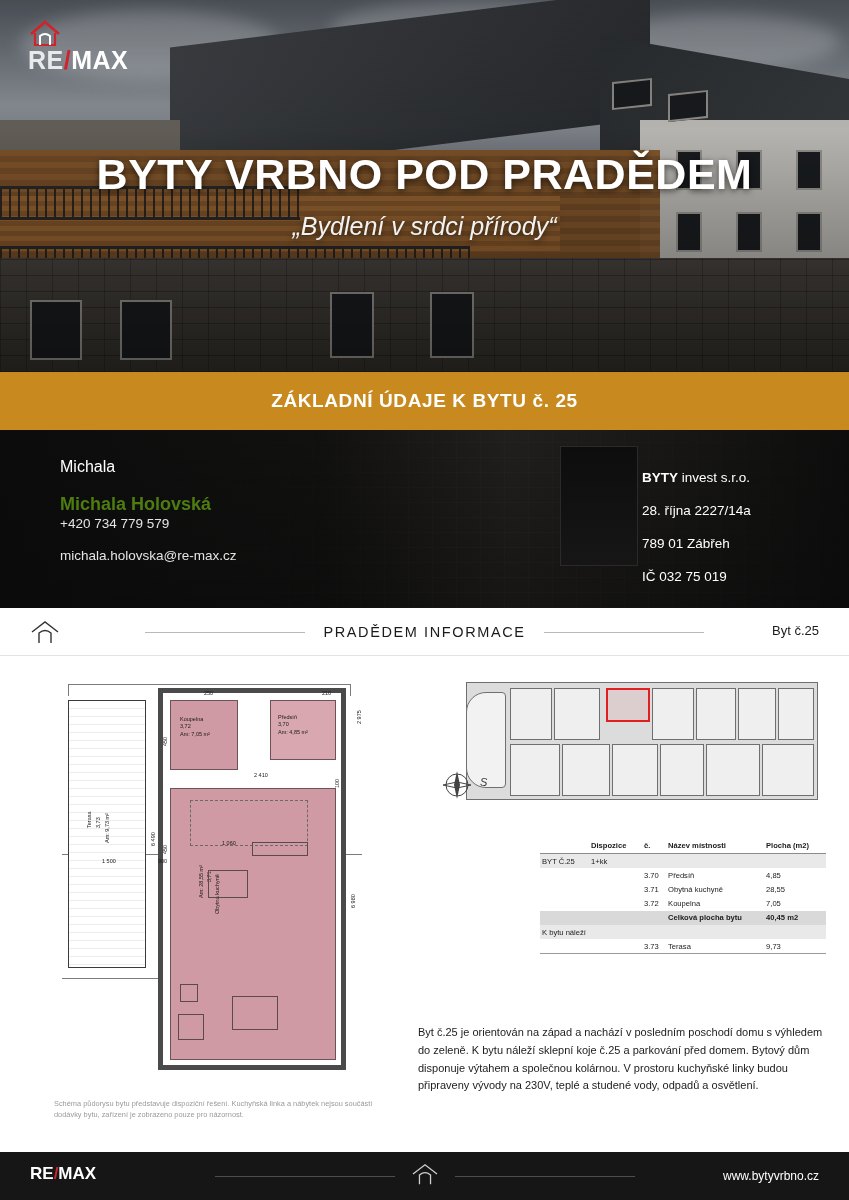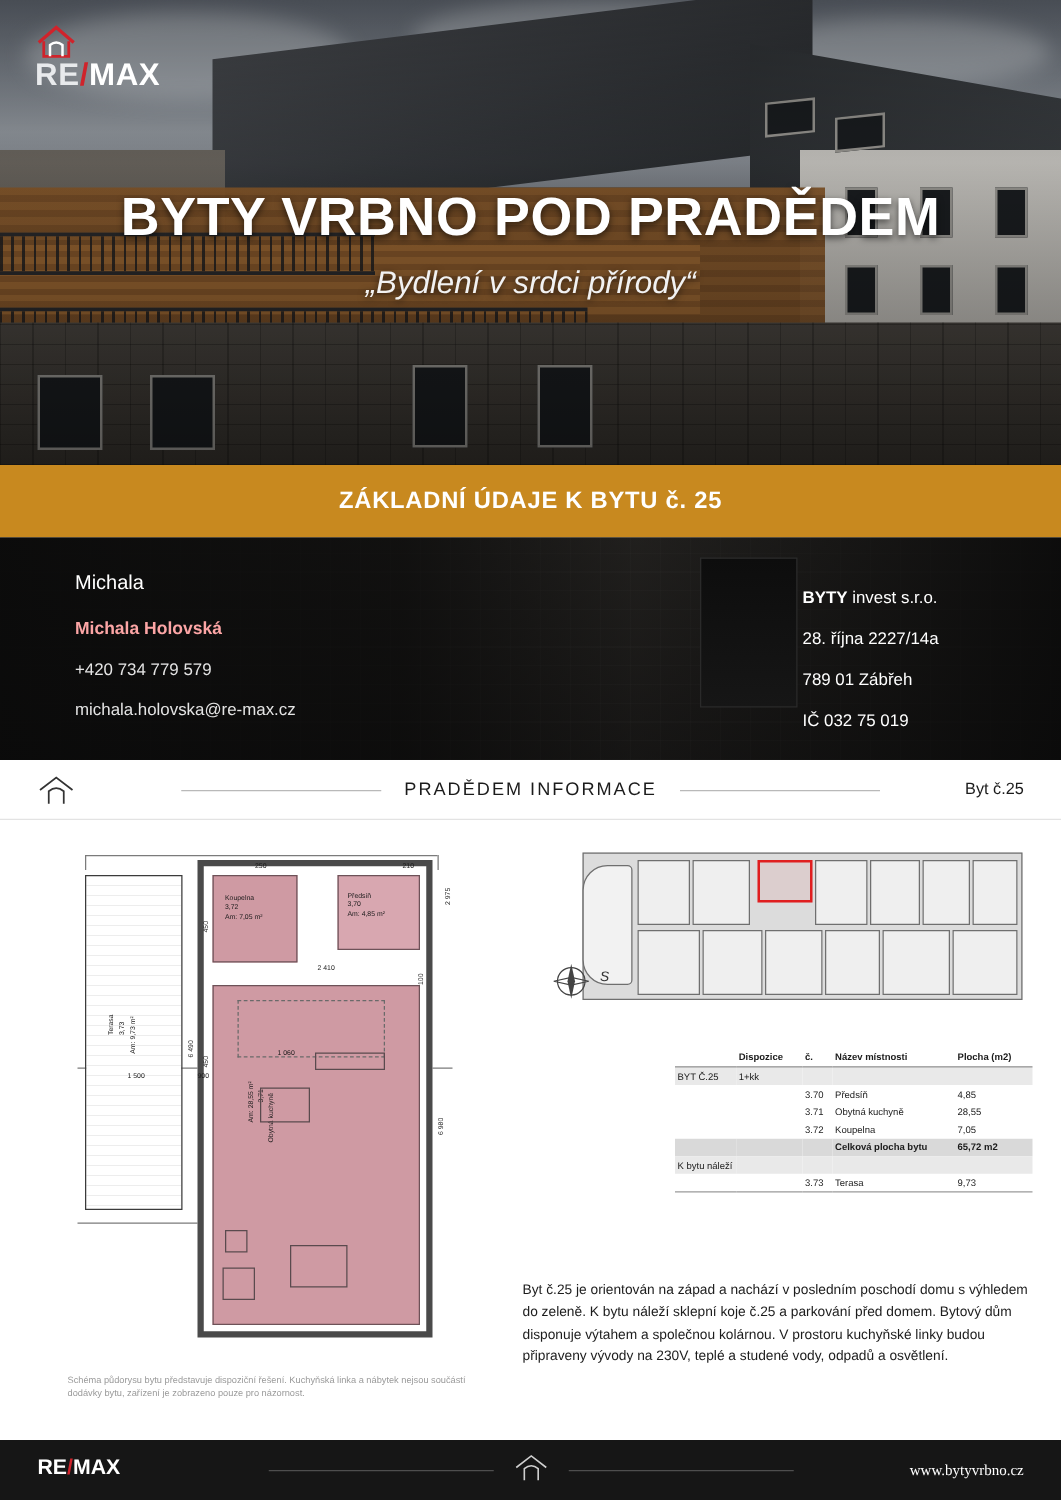--- a/index.html
+++ b/index.html
@@ -127,21 +127,21 @@
       linear-gradient(180deg,#33302c 0%, #1b1917 100%);
   }
   .contact-door {
     position:absolute; left:560px; top:16px; width:78px; height:120px;
     background: linear-gradient(180deg,#0d0d0d,#161616);
     border:1px solid #2a2a2a;
   }
   .c-left { position:absolute; left:60px; top:28px; z-index:3; }
   .c-right { position:absolute; left:642px; top:40px; z-index:3; }
   .c-head { color:#ffffff; font-size:16px; margin-bottom:18px; }
-  .c-name { color:#fca5a5; font-size:14px; font-weight:bold; margin-bottom:18px; }
+  .c-name { color:#4d7c0f; font-size:18px; font-weight:bold; margin-bottom:1px; }
   .c-line { color:#e4e4e4; font-size:13.5px; margin-bottom:17px; }
   .c-co { color:#ffffff; font-size:13.5px; margin-bottom:18px; }
   .c-co b { font-weight:bold; }
 
   
   .sec-head {
     position:relative; width:849px; height:48px; background:#ffffff;
     display:flex; align-items:center;
     border-bottom:1px solid #e3e3e3;
   }
@@ -254,21 +254,21 @@
   
   .footer {
     position:absolute; left:0; bottom:0; width:849px; height:48px;
     background:#161616; display:flex; align-items:center;
   }
   .f-logo { position:absolute; left:30px; top:12px; width:96px; height:24px; }
   .f-logo-text { font-weight:bold; font-size:17px; color:#fff; }
   .f-mid { position:absolute; left:0; top:0; width:849px; height:48px;
            display:flex; align-items:center; justify-content:center; gap:16px; }
   .f-rule { height:1px; width:180px; background:#4e4e4e; }
-  .f-url { position:absolute; right:30px; top:17px; font-size:12px; color:#ffffff;font-family:Liberation Serif, serif; }
+  .f-url { position:absolute; right:30px; top:17px; font-size:12px; color:#ffffff; }
 </style>
 </head>
 <body>
 
 <div class="hero">
   <div class="hero-sky"></div>
   <div class="hero-cloud" style="left:20px;top:10px;width:260px;height:70px;"></div>
   <div class="hero-cloud" style="left:330px;top:0px;width:300px;height:60px;"></div>
   <div class="hero-cloud" style="left:600px;top:14px;width:240px;height:56px;"></div>
 
@@ -484,21 +484,21 @@
           <td></td>
           <td>3.72</td>
           <td>Koupelna</td>
           <td>7,05</td>
         </tr>
         <tr class="shade">
           <td></td>
           <td></td>
           <td></td>
           <td>Celková plocha bytu</td>
-          <td>65,72 m2</td>
+          <td>40,45 m2</td>
         </tr>
         <tr class="label">
           <td>K bytu náleží</td>
           <td></td>
           <td></td>
           <td></td>
           <td></td>
         </tr>
         <tr>
           <td></td>

